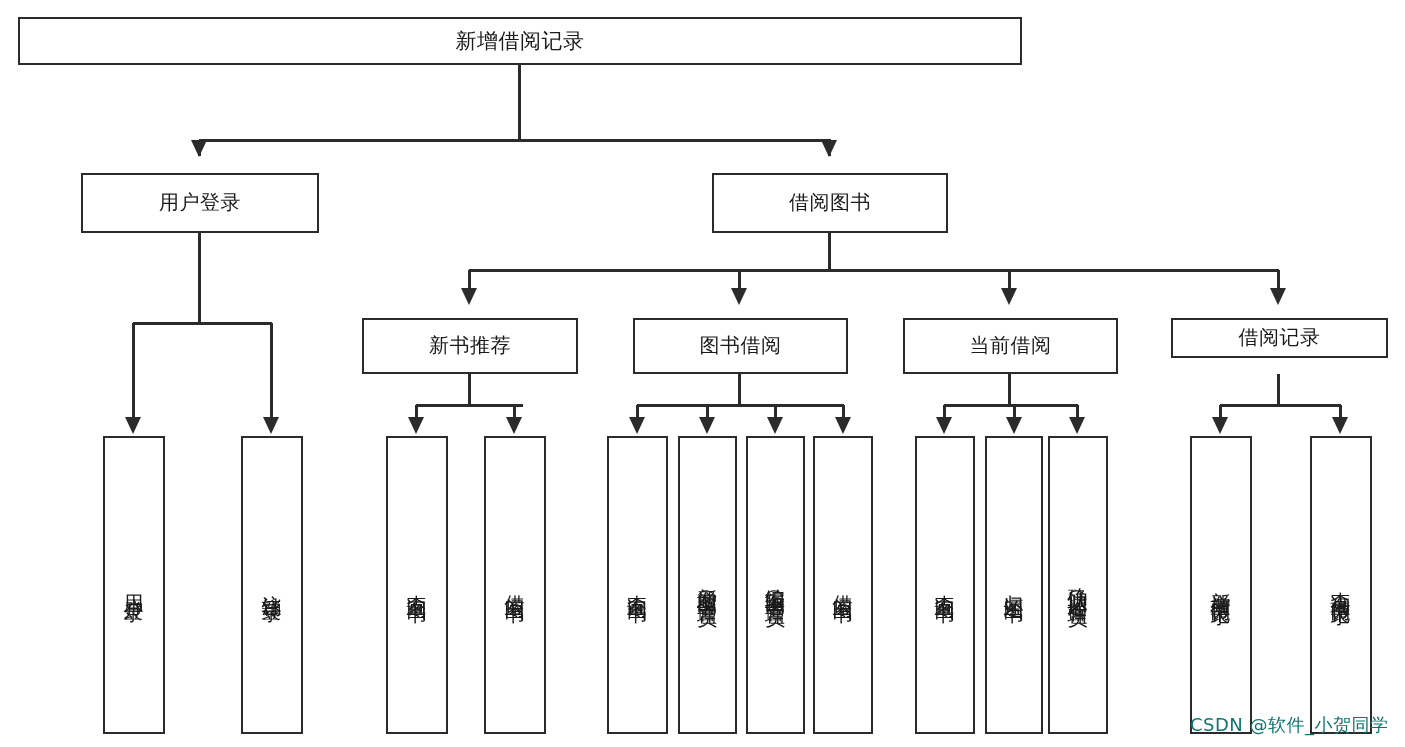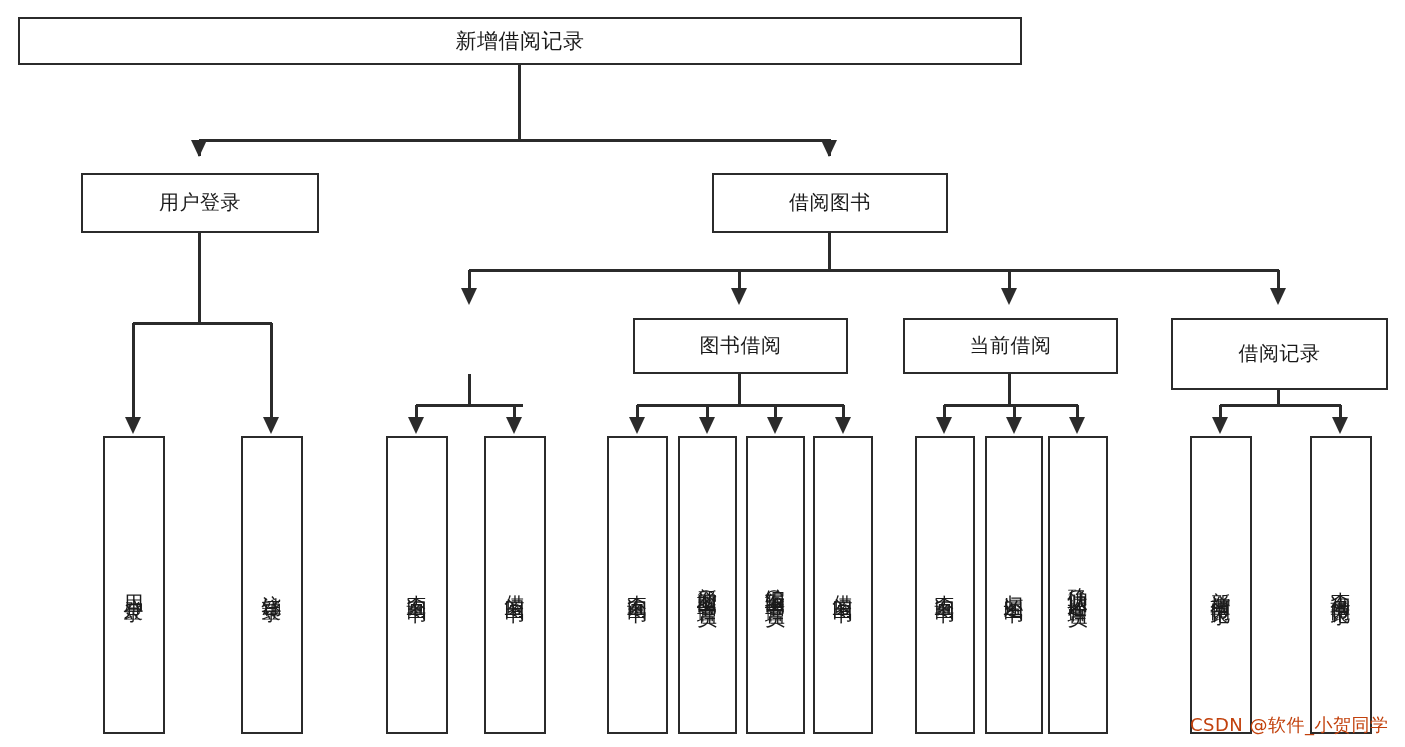--- a/index.html
+++ b/index.html
@@ -56,21 +56,21 @@
   .arrow {
     position: absolute;
     width: 0;
     height: 0;
     border-left: 8px solid transparent;
     border-right: 8px solid transparent;
     border-top: 17px solid #2b2b2b;
   }
   #watermark {
     position: absolute;
-    color: #c2410c;
+    color: #0f766e;
     font-size: 18px;
     white-space: nowrap;
     pointer-events: none;
     letter-spacing: 0.5px;
   }
 </style>
 </head>
 <body>
 
 <div id="canvas">
@@ -128,27 +128,30 @@
     <div class="arrow" style="left: 1332px; top: 417px;"></div>
     <div class="node level0" style="left: 18px; top: 17px; width: 1004px; height: 48px;">
       <span class="node-label">新增借阅记录</span>
     </div>
     <div class="node level1" style="left: 81px; top: 173px; width: 238px; height: 60px;">
       <span class="node-label">用户登录</span>
     </div>
     <div class="node level1" style="left: 712px; top: 173px; width: 236px; height: 60px;">
       <span class="node-label">借阅图书</span>
     </div>
+    <div class="node level2" style="left: 362px; top: 318px; width: 216px; height: 56px;">
+      <span class="node-label">新书推荐</span>
+    </div>
     <div class="node level2" style="left: 633px; top: 318px; width: 215px; height: 56px;">
       <span class="node-label">图书借阅</span>
     </div>
     <div class="node level2" style="left: 903px; top: 318px; width: 215px; height: 56px;">
       <span class="node-label">当前借阅</span>
     </div>
-    <div class="node level2" style="left: 1171px; top: 318px; width: 217px; height: 72px;">
+    <div class="node level2" style="left: 1171px; top: 318px; width: 217px; height: 40px;">
       <span class="node-label">借阅记录</span>
     </div>
     <div class="node level2 vertical" style="left: 103px; top: 436px; width: 62px; height: 298px;">
       <span class="node-label">用户登录</span>
     </div>
     <div class="node level2 vertical" style="left: 241px; top: 436px; width: 62px; height: 298px;">
       <span class="node-label">注销登录</span>
     </div>
     <div class="node level2 vertical" style="left: 386px; top: 436px; width: 62px; height: 298px;">
       <span class="node-label">查询图书</span>

